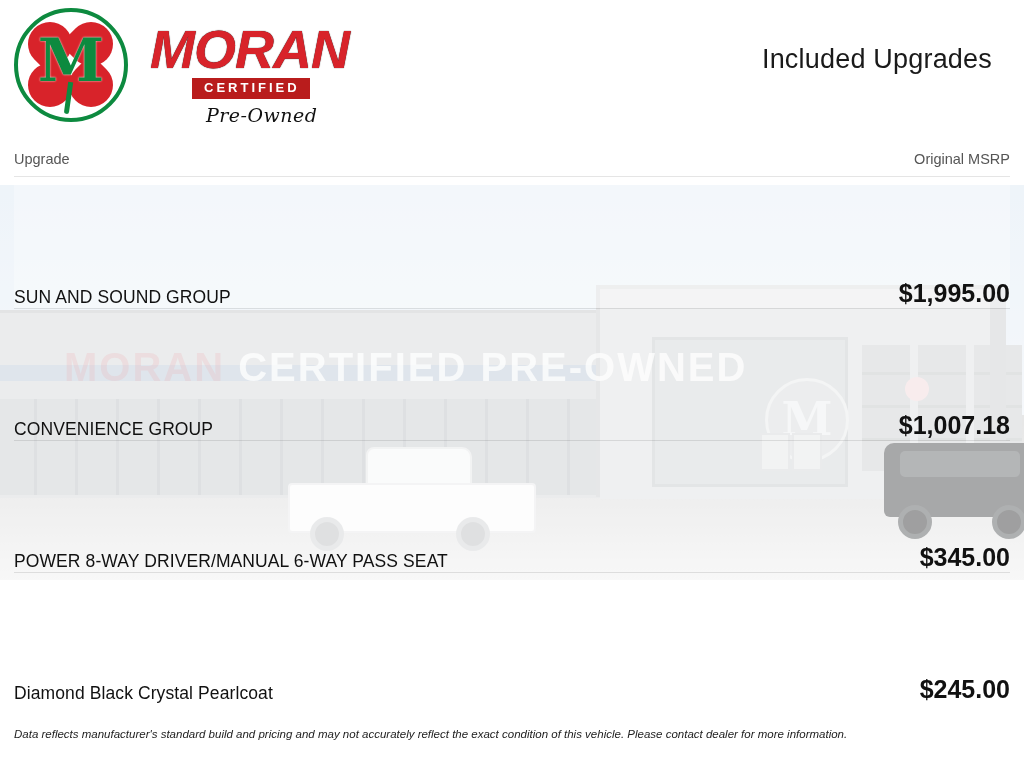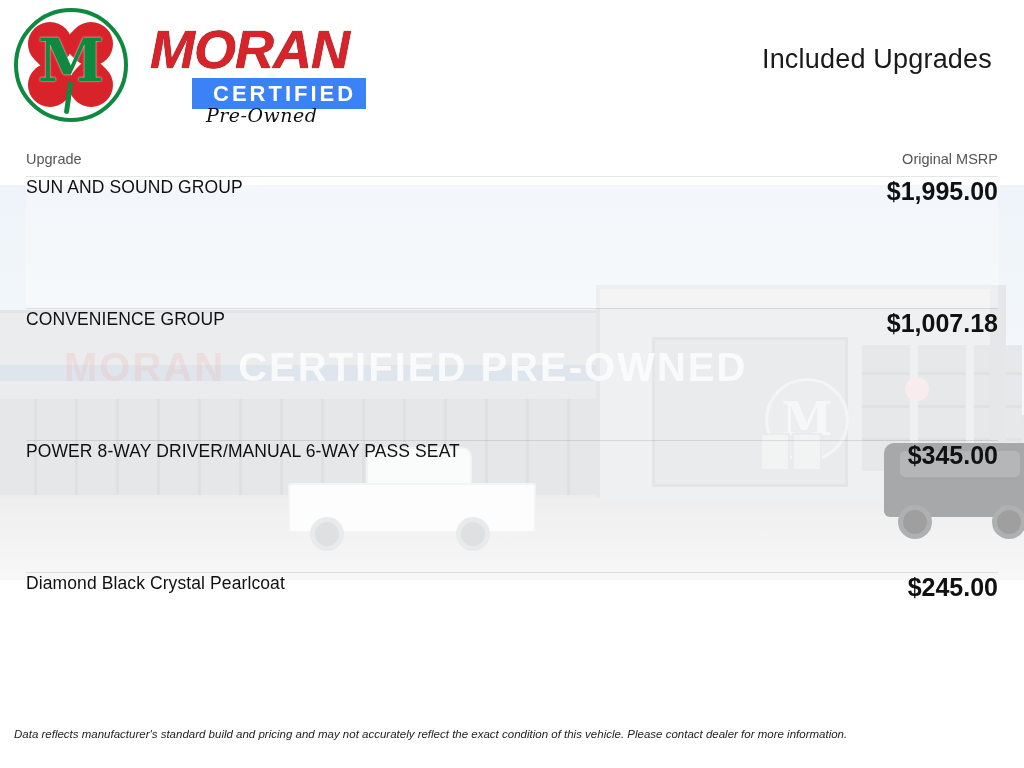--- a/index.html
+++ b/index.html
@@ -60,26 +60,26 @@
     font-size: 54px;
     letter-spacing: -1px;
     color: #d8232a;
     line-height: 1;
     text-shadow: 0 0 1px #000;
   }
   .certified-bar {
     position: absolute;
     top: 56px;
     left: 42px;
-    background: #3b82f6;
+    background: #b91c1c;
     color: #ffffff;
-    font-size: 22px;
+    font-size: 13px;
     font-weight: bold;
     letter-spacing: 3px;
-    padding: 3px 10px 3px 21px;
+    padding: 3px 10px 3px 12px;
     line-height: 1.15;
   }
   .preowned-script {
     position: absolute;
     top: 82px;
     left: 56px;
     font-family: "DejaVu Serif", serif;
     font-style: italic;
     font-size: 19px;
     color: #111111;
@@ -296,36 +296,36 @@
   .photo-veil {
     position: absolute;
     inset: 0;
     background: rgba(255,255,255,0.55);
   }
 
   
   .table-wrap {
     position: relative;
     z-index: 2;
-    padding: 0 26px;
+    padding: 0 14px;
   }
   .table-head {
     display: flex;
     justify-content: space-between;
     align-items: flex-end;
     font-size: 14.5px;
     color: #555555;
     padding-bottom: 9px;
     height: 28px;
     box-sizing: border-box;
   }
   .row {
     display: flex;
     justify-content: space-between;
-    align-items: flex-start;
+    align-items: flex-end;
     height: 131px;
     box-sizing: border-box;
   }
   .row .label {
     font-size: 17.5px;
     color: #111111;
     letter-spacing: 0.1px;
   }
   .row .price {
     font-size: 25px;

